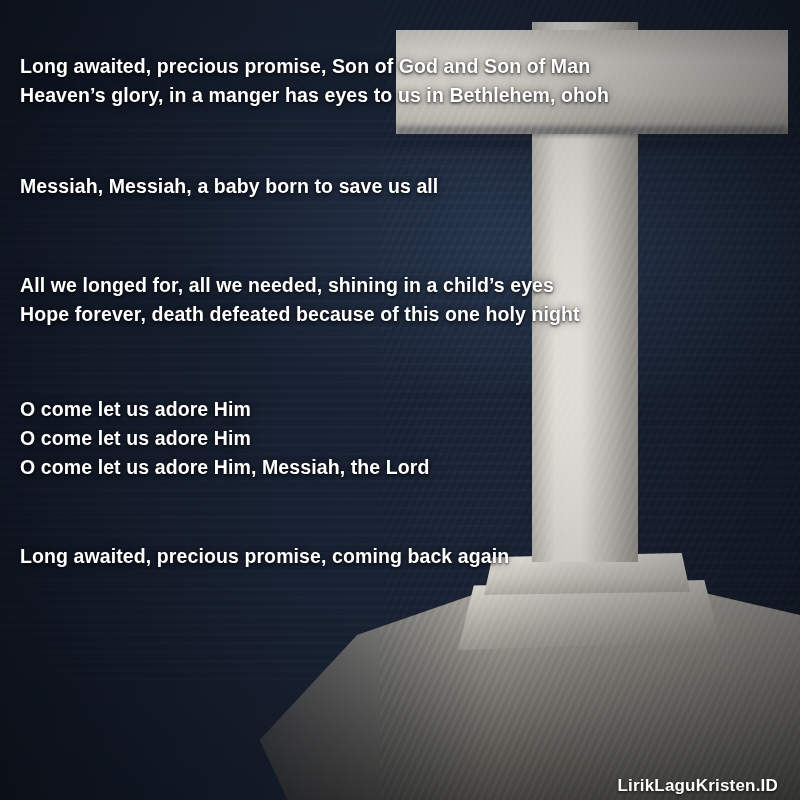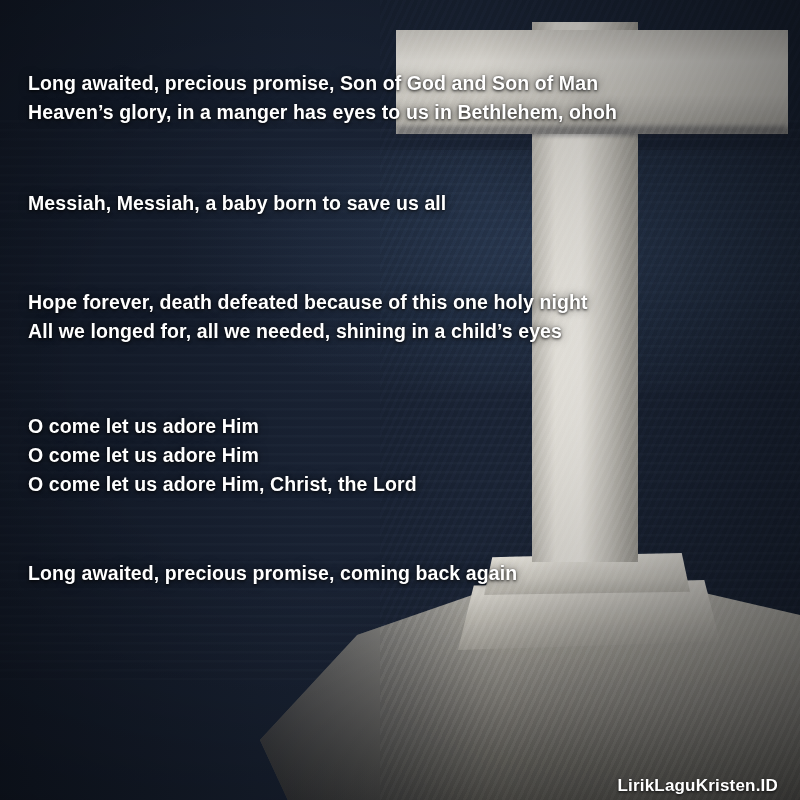--- a/index.html
+++ b/index.html
@@ -137,22 +137,21 @@
     background:
       repeating-linear-gradient(115deg, rgba(255,255,255,0.05) 0 3px, rgba(0,0,0,0.035) 3px 7px);
     mix-blend-mode: overlay;
     pointer-events: none;
   }
 
   
   .lyrics {
     position: absolute;
     inset: 0;
-    padding: 69px 20px 20px 20px;
-    margin-left: 8px;
+    padding: 52px 20px 20px 20px;
   }
   .stanza {
     margin: 0 0 44px 0;
   }
   .line {
     color: #ffffff;
     font-size: 19.5px;
     font-weight: bold;
     line-height: 29px;
     letter-spacing: 0.1px;
@@ -203,28 +202,28 @@
     <div class="stanza sp-1">
       <div class="line">Long awaited, precious promise, Son of God and Son of Man</div>
       <div class="line">Heaven’s glory, in a manger has eyes to us in Bethlehem, ohoh</div>
     </div>
 
     <div class="stanza sp-2">
       <div class="line">Messiah, Messiah, a baby born to save us all</div>
     </div>
 
     <div class="stanza sp-3">
+      <div class="line">All we longed for, all we needed, shining in a child’s eyes</div>
       <div class="line">Hope forever, death defeated because of this one holy night</div>
-      <div class="line">All we longed for, all we needed, shining in a child’s eyes</div>
     </div>
 
     <div class="stanza sp-4">
       <div class="line">O come let us adore Him</div>
       <div class="line">O come let us adore Him</div>
-      <div class="line">O come let us adore Him, Christ, the Lord</div>
+      <div class="line">O come let us adore Him, Messiah, the Lord</div>
     </div>
 
     <div class="stanza">
       <div class="line">Long awaited, precious promise, coming back again</div>
     </div>
 
   </div>
 
   <div class="watermark">LirikLaguKristen.ID</div>
 

